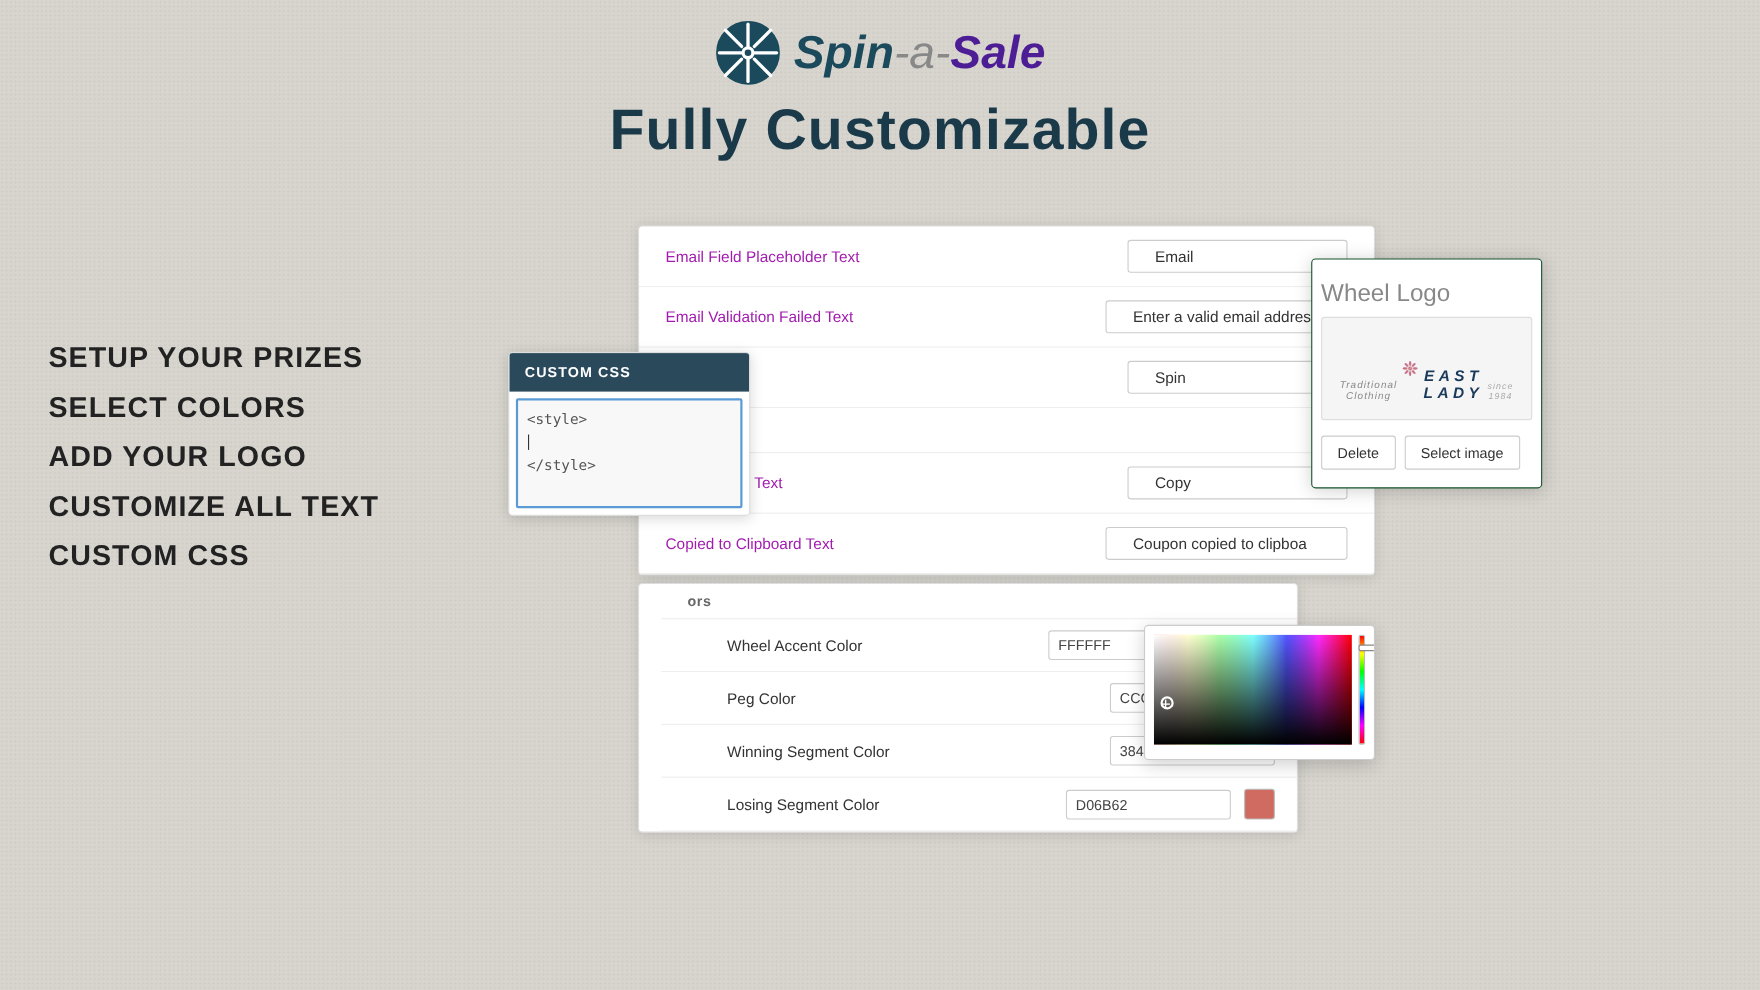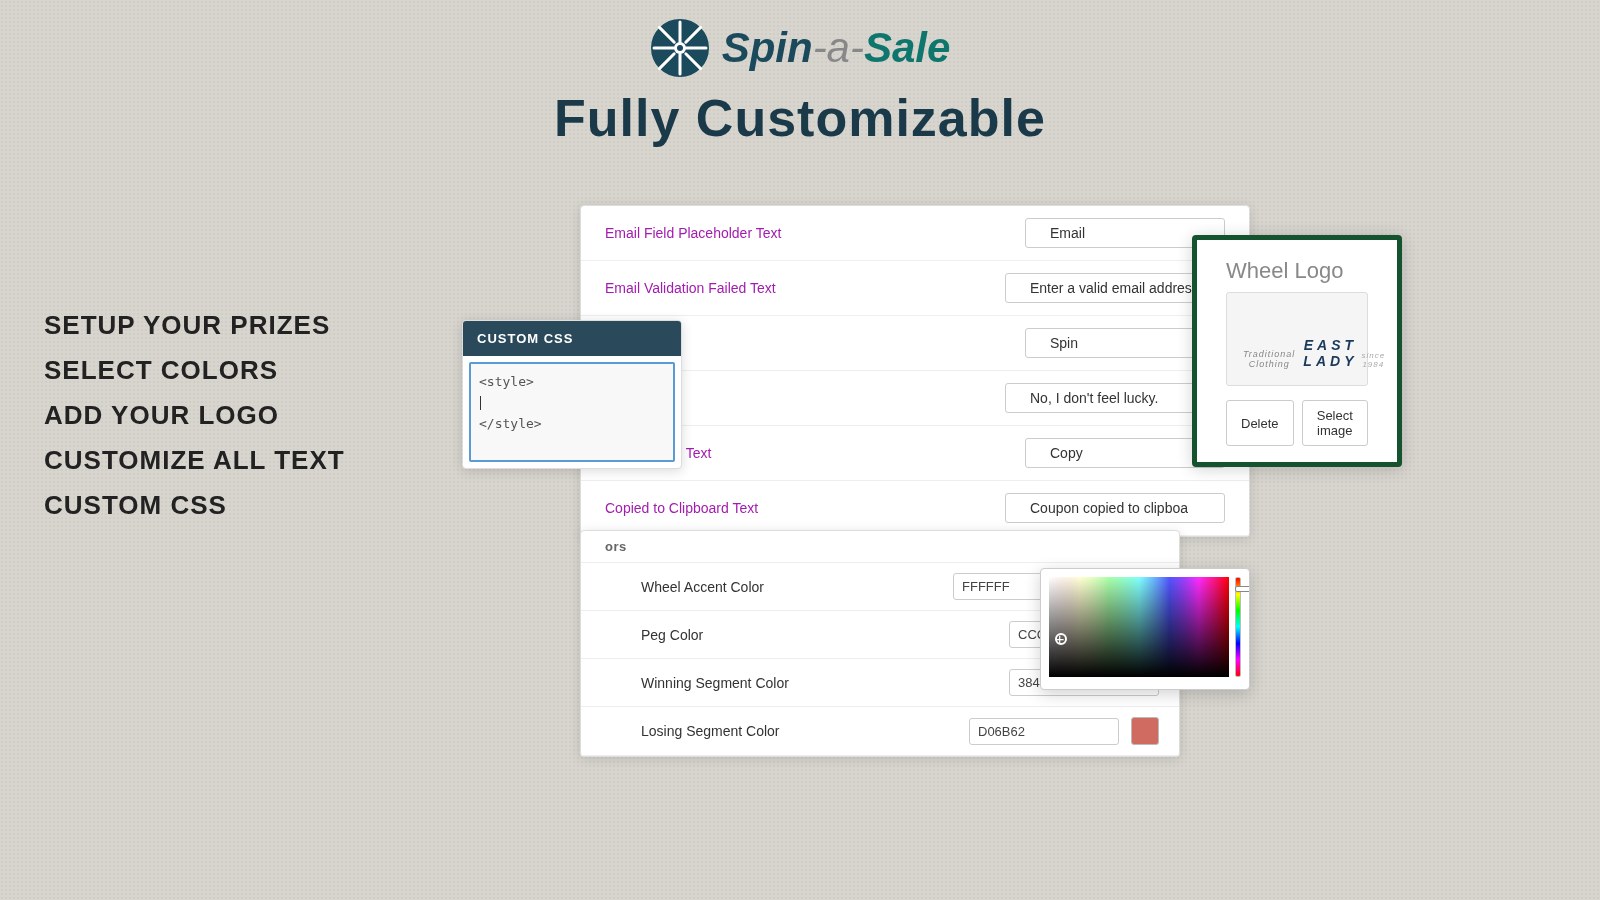--- a/index.html
+++ b/index.html
@@ -32,21 +32,21 @@
       height: 60px;
     }
     .logo-text {
       font-size: 42px;
       font-weight: bold;
       color: #1a4a5c;
       font-style: italic;
     }
     .logo-text .spin { color: #1a4a5c; }
     .logo-text .dash { color: #888; font-weight: normal; }
-    .logo-text .sale { color: #0f766e; }
+    .logo-text .sale { color: #4c1d95; }
 
     .page-title {
       font-size: 52px;
       font-weight: 900;
       color: #1a3a4a;
       letter-spacing: 1px;
       margin-bottom: 18px;
     }
 
     
@@ -107,20 +107,21 @@
     
     .colors-section {
       position: absolute;
       left: 580px;
       top: 530px;
       width: 600px;
       background: #fff;
       border: 1px solid #ddd;
       border-radius: 4px;
       box-shadow: 0 2px 12px rgba(0,0,0,0.12);
+      padding-left: 20px;
     }
     .colors-row {
       display: flex;
       align-items: center;
       padding: 10px 20px;
       border-bottom: 1px solid #eee;
       gap: 12px;
     }
     .colors-label {
       flex: 1;
@@ -250,24 +251,24 @@
       margin-left: 1px;
     }
 
     
     .logo-panel {
       position: absolute;
       left: 1192px;
       top: 235px;
       width: 210px;
       background: #fff;
-      border: 5px solid #14532d;
+      border: 1px solid #14532d;
       border-radius: 4px;
       box-shadow: 0 2px 16px rgba(0,0,0,0.18);
-      padding: 18px 29px 16px;
+      padding: 18px 8px 16px;
       z-index: 15;
     }
     .logo-panel-title {
       font-size: 22px;
       color: #888;
       font-weight: normal;
       margin-bottom: 8px;
     }
     .logo-panel-desc {
       font-size: 12px;
@@ -386,21 +387,20 @@
   <div class="form-row">
     <span class="form-label">Email Validation Failed Text</span>
     <input class="form-input wide" value="Enter a valid email addres" style="">
   </div>
   <div class="form-row">
     <span class="form-label">Button Text</span>
     <input class="form-input" value="Spin" style="">
   </div>
   <div class="form-row">
     <span class="form-label">Close Text</span>
-    <input class="form-input wide" value="No, I don't feel lucky." style="">
   </div>
   <div class="form-row">
     <span class="form-label">Copy Button Text</span>
     <input class="form-input" value="Copy" style="">
   </div>
   <div class="form-row">
     <span class="form-label">Copied to Clipboard Text</span>
     <input class="form-input wide" value="Coupon copied to clipboa" style="">
   </div>
 </div>

